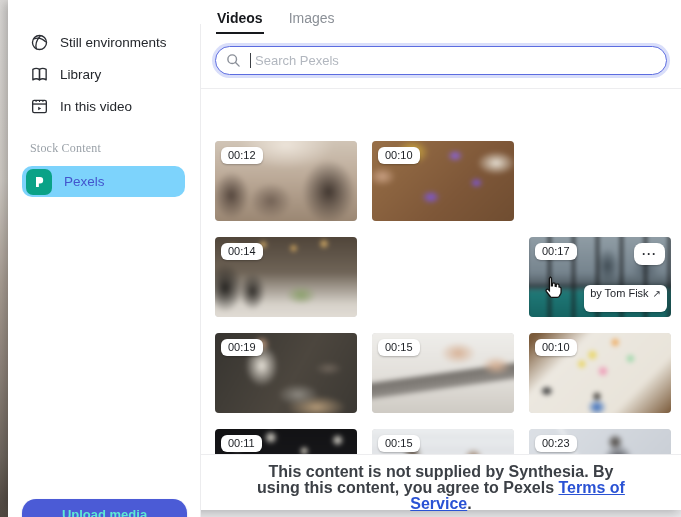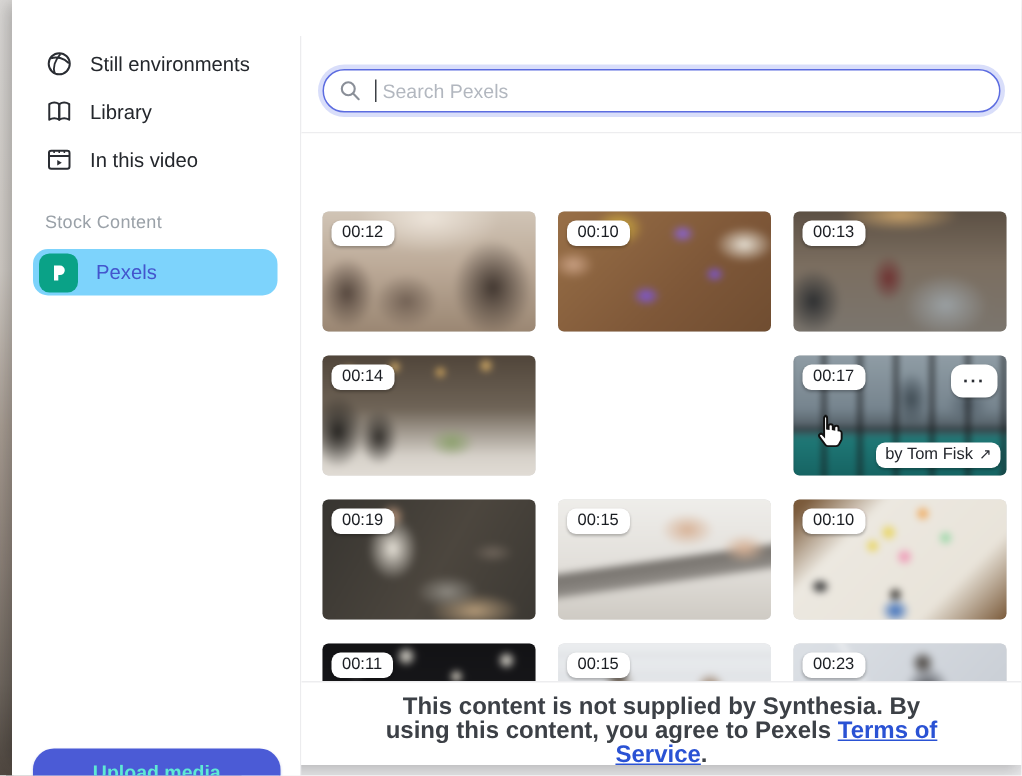--- a/index.html
+++ b/index.html
@@ -20,21 +20,21 @@
     box-shadow:-4px 2px 10px rgba(0,0,0,.14),0 4px 12px rgba(0,0,0,.10);}
 
   
   .sidebar{position:absolute;left:0;top:0;width:193px;height:100%;box-sizing:border-box;
     border-right:1px solid #ececee;border-bottom-left-radius:14px;background:#fff;margin-top:24px;}
   .nav-item{position:absolute;left:0;width:100%;height:28px;display:flex;align-items:center;
     padding-left:22px;box-sizing:border-box;cursor:pointer;}
   .nav-item .nicon{width:19px;height:19px;margin-right:11px;flex:0 0 auto;display:flex;}
   .nav-item .nlabel{font-size:13.5px;color:#24272c;}
   .nav-1{top:4px}.nav-2{top:36px}.nav-3{top:68px}
-  .section-title{position:absolute;left:22px;top:117px;font-size:12px;color:#9aa1a8;letter-spacing:.2px;}
+  .section-title{position:absolute;left:22px;top:117px;font-size:12px;color:#9aa1a8;letter-spacing:.2px;font-family:Liberation Serif, serif;}
   .stock-item{position:absolute;left:14px;top:142px;width:163px;height:31px;border-radius:10px;
     background:#7dd3fc;display:flex;align-items:center;cursor:pointer;}
   .pexels-logo{width:26px;height:26px;border-radius:7px;margin-left:4px;
     background:#0aa287;display:flex;align-items:center;justify-content:center;}
   .stock-item .slabel{margin-left:12px;font-size:13.5px;color:#4355cd;font-weight:400;}
   .upload-btn{position:absolute;left:14px;bottom:4px;width:165px;height:31px;border:none;
     border-radius:14px;background:#4b5bd6;color:#5eead4;font-size:13px;font-weight:700;
     font-family:"Liberation Sans",sans-serif;cursor:pointer;box-shadow:0 1px 2px rgba(40,60,170,.3);}
 
   
@@ -57,21 +57,21 @@
   .thumb{position:absolute;width:142px;height:80px;border-radius:4px;overflow:hidden;
     background:#d8d8d8;cursor:pointer;}
   .thumb .ph{position:absolute;left:-5px;top:-5px;right:-5px;bottom:-5px;filter:blur(2px);}
   .c1{left:14px}.c2{left:171px}.c3{left:328px}
   .r1{top:52px}.r2{top:148px}.r3{top:244px}.r4{top:340px}
   .badge{position:absolute;top:6px;left:6px;background:#fff;border-radius:6px;padding:2px 7px 3px;
     font-size:11px;color:#1b1e23;box-shadow:0 1px 2px rgba(0,0,0,.25);}
   .more-btn{position:absolute;top:6px;right:6px;width:31px;height:22px;background:#fff;border-radius:8px;
     display:flex;align-items:center;justify-content:center;font-size:12px;font-weight:700;color:#2a2d33;
     letter-spacing:1px;box-shadow:0 1px 2px rgba(0,0,0,.25);cursor:pointer;}
-  .credit{position:absolute;bottom:5px;right:4px;background:#fff;border-radius:6px;padding:2px 6px 3px;
+  .credit{position:absolute;bottom:5px;right:4px;background:#fff;border-radius:6px;padding:2px 6px 13px;
     font-size:11px;color:#23262c;box-shadow:0 1px 2px rgba(0,0,0,.25);display:flex;align-items:center;gap:4px;cursor:pointer;}
   .credit .arrow{font-size:10px;color:#2a2d33;}
   .cursor{position:absolute;left:340px;top:186px;width:24px;height:26px;z-index:6;pointer-events:none;}
 
   
   .t1{background:
     radial-gradient(38px 46px at 78% 62%,rgba(58,48,42,.95),rgba(58,48,42,0) 70%),
     radial-gradient(26px 34px at 14% 66%,rgba(74,60,52,.9),rgba(74,60,52,0) 70%),
     radial-gradient(30px 26px at 40% 72%,rgba(90,74,64,.7),rgba(90,74,64,0) 70%),
     radial-gradient(60px 30px at 50% 10%,rgba(240,232,222,.9),rgba(240,232,222,0) 80%),
@@ -213,20 +213,24 @@
         </svg>
       </span>
       <span class="slabel">Pexels</span>
     </div>
 
     <button class="upload-btn">Upload media</button>
   </div>
 
   <div class="content">
 
+    <div class="tabs">
+      <div class="tab active">Videos</div>
+      <div class="tab">Images</div>
+    </div>
 
     <div class="searchbox">
       <svg viewBox="0 0 16 16" width="15" height="15" fill="none" stroke="#8a8f98" stroke-width="1.5" stroke-linecap="round">
         <circle cx="6.6" cy="6.6" r="4.6"></circle>
           <path d="M10.2 10.2L14 14"></path>
       </svg>
       <div class="caret"></div>
       <input class="search-input" type="text" placeholder="Search Pexels" style="">
     </div>
 
@@ -234,24 +238,20 @@
 
     <div class="scroll">
 
       <div class="thumb c1 r1">
         <div class="ph t1"></div>
         <span class="badge">00:12</span>
       </div>
       <div class="thumb c2 r1">
         <div class="ph t2"></div>
         <span class="badge">00:10</span>
-      </div>
-      <div class="thumb c3 r1">
-        <div class="ph t3"></div>
-        <span class="badge">00:13</span>
       </div>
 
       <div class="thumb c1 r2">
         <div class="ph t4"></div>
         <span class="badge">00:14</span>
       </div>
       <div class="thumb c3 r2">
         <div class="ph t6"></div>
         <span class="badge">00:17</span>
         <span class="more-btn">···</span>

